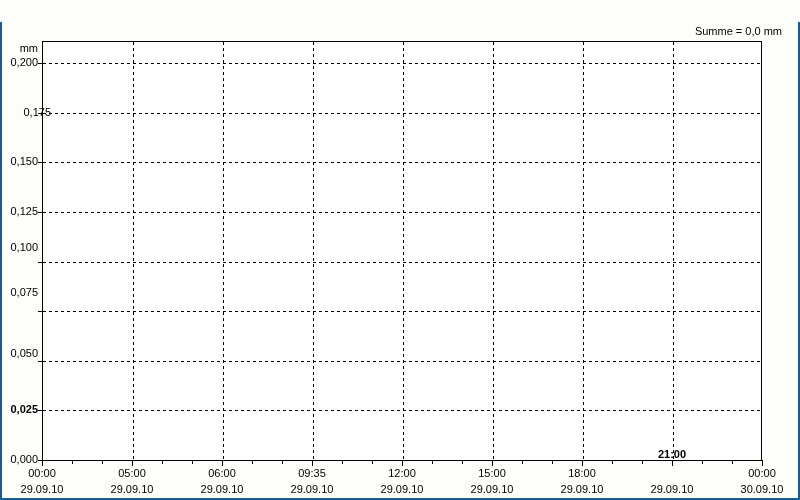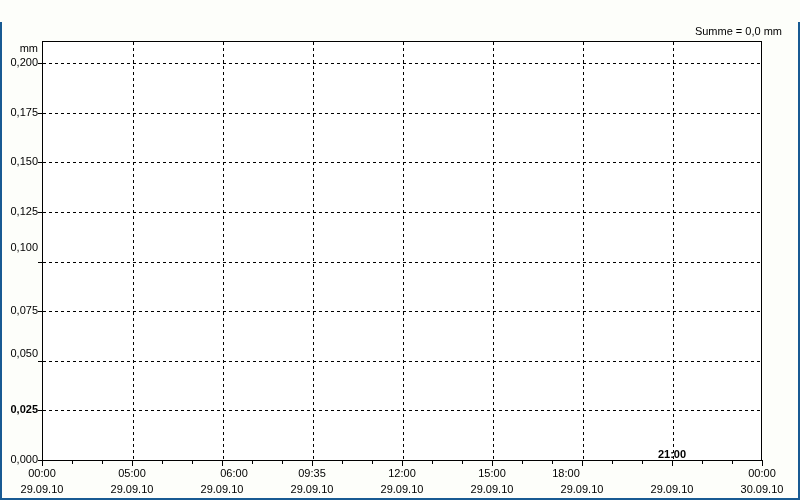--- a/index.html
+++ b/index.html
@@ -116,55 +116,55 @@
         <div class="vgrid" style="left: 270px; height: 418px;"></div>
         <div class="vgrid" style="left: 360px; height: 418px;"></div>
         <div class="vgrid" style="left: 450px; height: 418px;"></div>
         <div class="vgrid" style="left: 540px; height: 418px;"></div>
         <div class="vgrid" style="left: 630px; height: 418px;"></div>
       </div>
     <div>
         <div class="ytick" style="left: 36px; top: 41px;"></div>
         <div class="ylabel" style="top: 34px;">0,200</div>
         <div class="ytick" style="left: 36px; top: 91px;"></div>
-        <div class="ylabel" style="top: 84px;">0,175</div>
+        <div class="ylabel" style="top: 84px; margin-left: 13px;">0,175</div>
         <div class="ytick" style="left: 36px; top: 140px;"></div>
         <div class="ylabel" style="top: 133px;">0,150</div>
         <div class="ytick" style="left: 36px; top: 190px;"></div>
         <div class="ylabel" style="top: 183px;">0,125</div>
         <div class="ytick" style="left: 36px; top: 240px;"></div>
         <div class="ylabel" style="top: 219px;">0,100</div>
         <div class="ytick" style="left: 36px; top: 289px;"></div>
-        <div class="ylabel" style="top: 282px;">0,075</div>
+        <div class="ylabel" style="top: 264px;">0,075</div>
         <div class="ytick" style="left: 36px; top: 339px;"></div>
         <div class="ylabel" style="top: 325px;">0,050</div>
         <div class="ytick" style="left: 36px; top: 388px;"></div>
         <div class="ylabel" style="top: 381px; font-weight: bold;">0,025</div>
         <div class="ytick" style="left: 36px; top: 438px;"></div>
         <div class="ylabel" style="top: 431px;">0,000</div>
         <div class="xtick" style="left: 40px; top: 438px; height: 6px;"></div>
         <div class="xtime" style="left: 8px; top: 445px;">00:00</div>
         <div class="xdate" style="left: 8px; top: 461px;">29.09.10</div>
         <div class="xtick" style="left: 130px; top: 438px; height: 6px;"></div>
         <div class="xtime" style="left: 98px; top: 445px;">05:00</div>
         <div class="xdate" style="left: 98px; top: 461px;">29.09.10</div>
         <div class="xtick" style="left: 220px; top: 438px; height: 6px;"></div>
-        <div class="xtime" style="left: 200px; top: 445px;">06:00</div>
+        <div class="xtime" style="left: 188px; top: 445px;">06:00</div>
         <div class="xdate" style="left: 188px; top: 461px;">29.09.10</div>
         <div class="xtick" style="left: 310px; top: 438px; height: 6px;"></div>
         <div class="xtime" style="left: 278px; top: 445px;">09:35</div>
         <div class="xdate" style="left: 278px; top: 461px;">29.09.10</div>
         <div class="xtick" style="left: 400px; top: 438px; height: 6px;"></div>
         <div class="xtime" style="left: 368px; top: 445px;">12:00</div>
         <div class="xdate" style="left: 368px; top: 461px;">29.09.10</div>
         <div class="xtick" style="left: 490px; top: 438px; height: 6px;"></div>
         <div class="xtime" style="left: 458px; top: 445px;">15:00</div>
         <div class="xdate" style="left: 458px; top: 461px;">29.09.10</div>
         <div class="xtick" style="left: 580px; top: 438px; height: 6px;"></div>
-        <div class="xtime" style="left: 532px; top: 445px;">18:00</div>
+        <div class="xtime" style="left: 548px; top: 445px;">18:00</div>
         <div class="xdate" style="left: 548px; top: 461px;">29.09.10</div>
         <div class="xtick" style="left: 670px; top: 438px; height: 6px;"></div>
         <div class="xtime" style="left: 638px; top: 426px; font-weight: bold;">21:00</div>
         <div class="xdate" style="left: 638px; top: 461px;">29.09.10</div>
         <div class="xtick" style="left: 760px; top: 438px; height: 6px;"></div>
         <div class="xtime" style="left: 728px; top: 445px;">00:00</div>
         <div class="xdate" style="left: 728px; top: 461px;">30.09.10</div>
         <div class="xtick" style="left: 70px; top: 438px; height: 4px;"></div>
         <div class="xtick" style="left: 100px; top: 438px; height: 4px;"></div>
         <div class="xtick" style="left: 160px; top: 438px; height: 4px;"></div>

